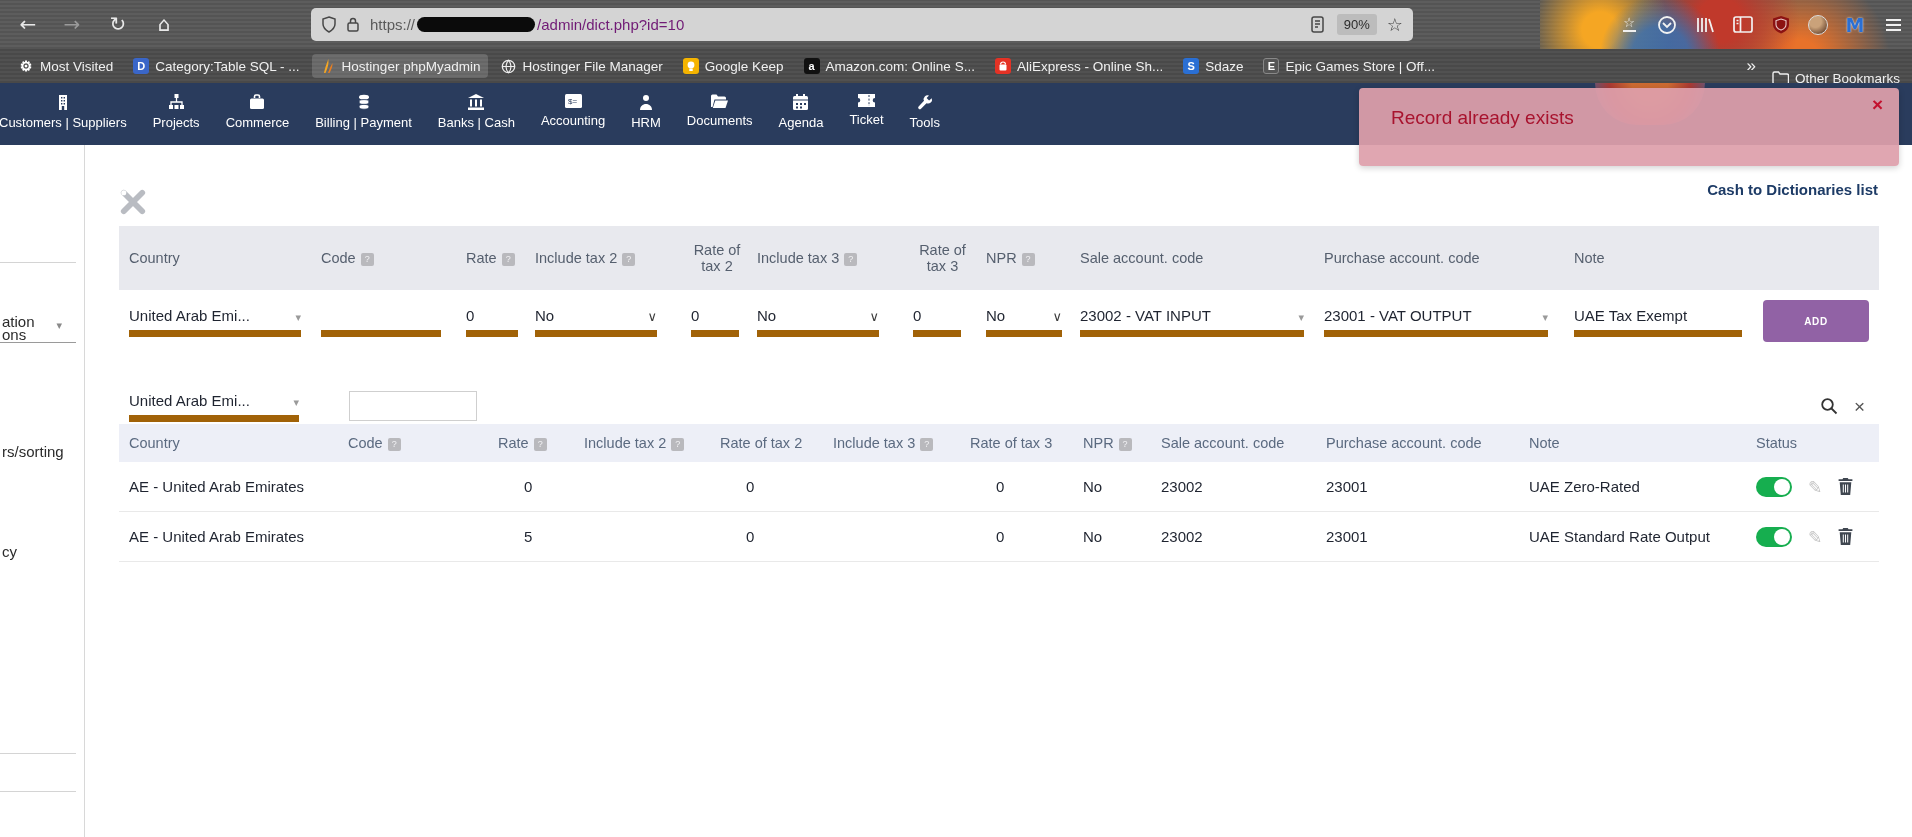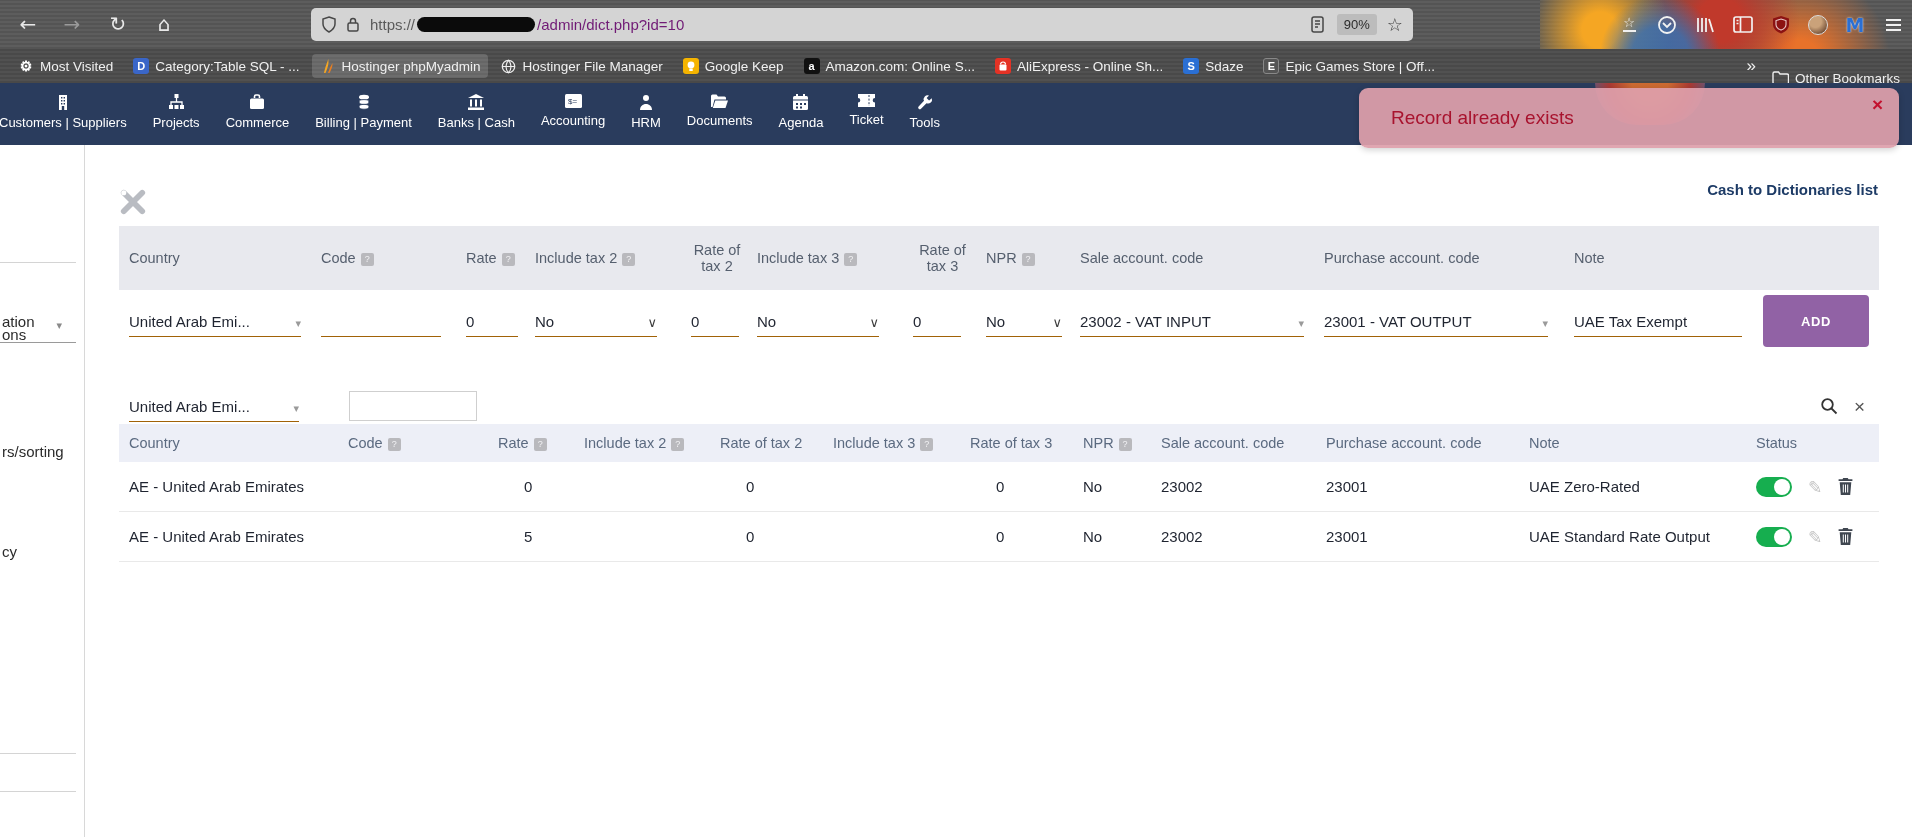--- a/index.html
+++ b/index.html
@@ -57,22 +57,22 @@
 
   
   .navbar { position:absolute; left:0; top:83px; width:1912px; height:62px; background:#2a3c5d; z-index:5; overflow:hidden; }
   .nav-items { display:flex; align-items:flex-start; margin-left:-14px; }
   .nav-item { display:flex; flex-direction:column; align-items:center; gap:5px;
     padding:11px 13px 0 13px; cursor:pointer; }
   .nav-item svg { display:block; }
   .nav-label { color:#fff; font-size:13px; white-space:nowrap; }
 
   
-  .toast { position:absolute; left:1359px; top:88px; width:540px; height:60px;
-    background:rgba(222,159,171,.93); border-radius:9px; z-index:20;
+  .toast { position:absolute; left:1359px; top:88px; width:540px; height:78px;
+    background:rgba(222,159,171,.93); border-radius:4px; z-index:20;
     box-shadow:0 2px 6px rgba(0,0,0,.18); }
   .toast-msg { position:absolute; left:32px; top:19px; font-size:19px; color:#a8132e; }
   .toast-x { position:absolute; right:16px; top:6px; color:#c3112e; font-size:19px;
     font-weight:bold; cursor:pointer; }
 
   
   .sidebar { position:absolute; left:0; top:145px; width:85px; height:692px;
     background:#fff; border-right:1px solid #d8d8d8; z-index:2; }
   .sb-select { position:absolute; left:-40px; top:168px; width:116px; height:30px;
     border-bottom:1px solid #9a9a9a; }
@@ -90,30 +90,30 @@
   .form-wrap { position:absolute; left:33px; top:81px; width:1760px; }
   .grid-f { display:grid; grid-template-columns:192px 145px 69px 156px 66px 156px 73px 94px 244px 250px 189px 1fr;
     padding:0 10px; align-items:center; }
   .f-head { background:#e8e9ee; height:64px; }
   .f-head .hcell { font-size:14.5px; color:#555f6e; }
   .hcell.ctr { text-align:center; padding-right:14px; }
   .badge { display:inline-flex; width:13px; height:13px; background:#b9b9bd; border-radius:2px;
     color:#f2f2f4; font-size:9px; align-items:center; justify-content:center;
     margin-left:5px; vertical-align:1px; }
   .f-row { height:62px; }
-  .uin { border-bottom:1px solid #a16207; height:32px; display:flex; align-items:flex-end;
+  .uin { border-bottom:7px solid #a16207; height:32px; display:flex; align-items:flex-end;
     padding-bottom:6px; font-size:15px; color:#1f2430; }
   .usel { justify-content:space-between; cursor:pointer; }
   .caret-sm { color:#9a9a9a; font-size:11px; }
   .chev { color:#3c3c3c; font-size:13px; font-family:"DejaVu Sans",sans-serif; }
   .w-country { width:172px; } .w-code { width:120px; } .w-rate { width:52px; }
   .w-inc { width:122px; } .w-r2 { width:48px; } .w-npr { width:76px; }
   .w-acct { width:224px; } .w-note { width:168px; }
-  .add-btn { width:106px; height:52px; background:#9162a5; border:none; border-radius:4px;
-    color:#fff; font-size:13px; font-weight:bold; letter-spacing:.6px; cursor:pointer;
+  .add-btn { width:106px; height:42px; background:#9162a5; border:none; border-radius:4px;
+    color:#fff; font-size:10px; font-weight:bold; letter-spacing:.6px; cursor:pointer;
     font-family:"Liberation Sans",sans-serif; }
 
   .list-wrap { position:absolute; left:33px; top:243px; width:1760px; }
   .filter-row { height:36px; display:flex; align-items:center; padding:0 10px; }
   .filter-input { width:128px; height:30px; background:#fff; border:1px solid #cfcfcf;
     margin-left:50px; }
   .filter-icons { margin-left:auto; display:flex; align-items:center; gap:16px; margin-right:4px; }
   .x-ic { font-size:19px; color:#555; cursor:pointer; line-height:1; }
 
   .grid-l { display:grid; grid-template-columns:219px 150px 86px 136px 113px 137px 113px 78px 165px 203px 227px 1fr;

